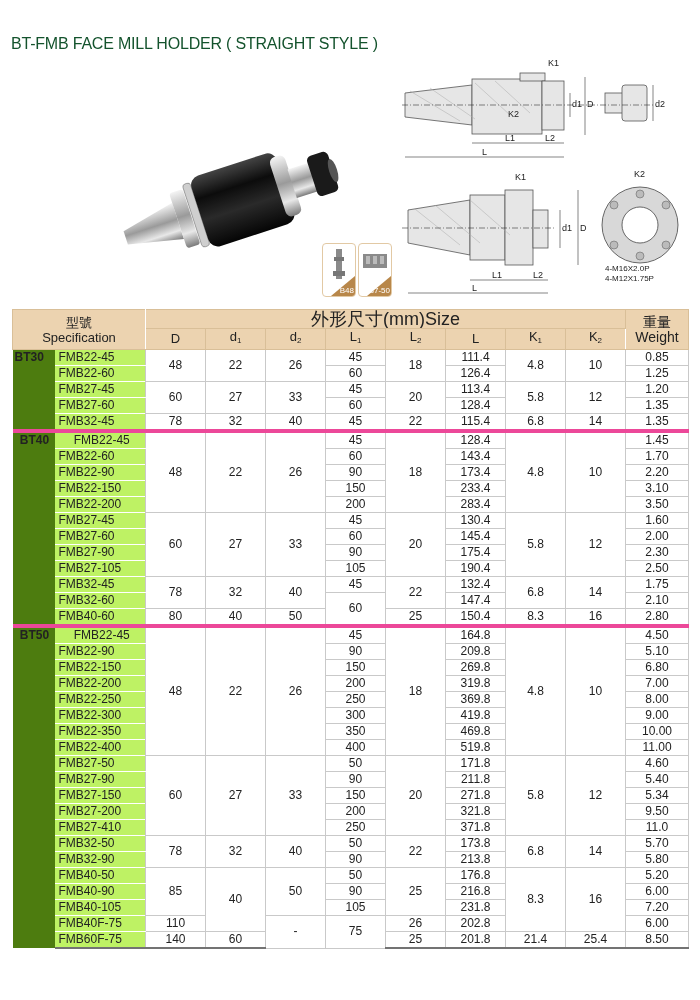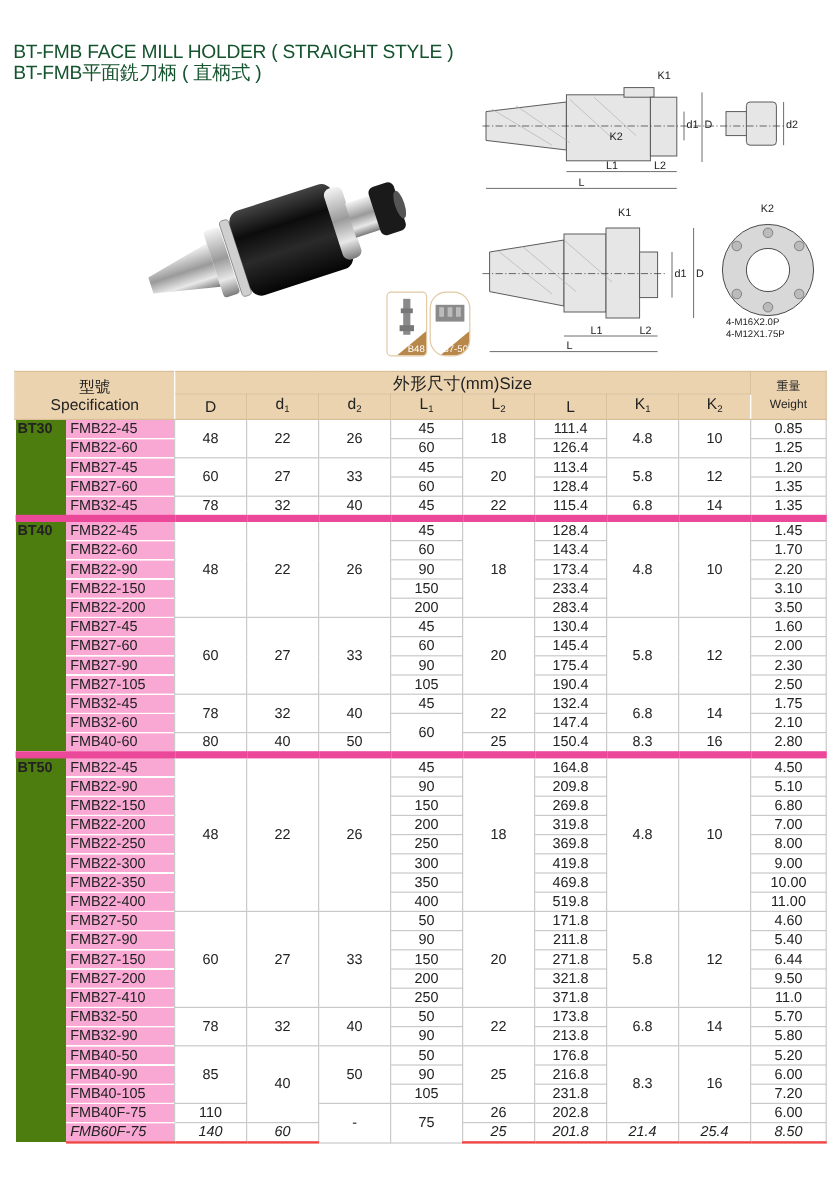--- a/index.html
+++ b/index.html
@@ -12,36 +12,35 @@
   .badge { position:absolute; top:243px; width:32px; height:52px; border:1px solid #e2c9a4; border-radius:4px; background:#fff; overflow:hidden; }
   .badge .corner { position:absolute; right:0; bottom:0; width:0; height:0; border-left:24px solid transparent; border-bottom:20px solid #b8874a; }
   .badge .lbl { position:absolute; right:1px; bottom:1px; font-size:8px; color:#fff; z-index:2; }
 
   .drawing { position:absolute; }
 
   
   .tbl { position:absolute; left:12px; top:309px; width:676px; border-collapse:collapse; table-layout:fixed; font-size:12px; }
   .tbl td, .tbl th { padding:0; text-align:center; height:15px; line-height:15px; border:1px solid #c9c9c9; white-space:nowrap; overflow:hidden; }
   .tbl th { background:#ecd3b0; font-weight:normal; color:#222; border-color:#d9bf98; }
-  .tbl th.hdr1 { height:18px; line-height:18px; font-size:14px; }
+  .tbl th.hdr1 { height:18px; line-height:18px; font-size:18px; }
   .tbl th.hdr2 { height:16px; line-height:16px; font-size:13px; }
   .tbl th.spec { line-height:15px; font-size:13px; border-right:1px solid #ffffff;margin-top:31px; }
-  .tbl th.wt { line-height:15px; font-size:10px; border-left:1px solid #ffffff; }
+  .tbl th.wt { line-height:15px; font-size:14px; border-left:1px solid #ffffff; }
   .tbl td.grp { background:#4d7c0f; font-weight:bold; text-align:left; padding-left:2px; border:none; width:40px; vertical-align:top; }
-  .tbl td.model { background:#f9a8d4; text-align:left; padding-left:4px; border-left:none; border-right:none; border-bottom:1px solid #ffffff; border-top:1px solid #ffffff; }
-  .tbl tr.sep td { border-top:6px solid #ec4899; }
-  .tbl tr.last td { border-bottom:2px solid #ef4444;font-style:italic; }
+  .tbl td.model { background:#bef264; text-align:left; padding-left:4px; border-left:none; border-right:none; border-bottom:1px solid #ffffff; border-top:1px solid #ffffff; }
+  .tbl tr.sep td { border-top:4px solid #ec4899;text-align:center; }
+  .tbl tr.last td { border-bottom:2px solid #737373; }
   sub { font-size:8px; vertical-align:-2px; }
 </style>
 </head>
 <body>
 
 <div class="title">
   <div>BT-FMB FACE MILL HOLDER ( STRAIGHT STYLE )</div>
-  <div>BT-FMB平面銑刀柄 ( 直柄式 )</div>
 </div>
 
 <svg class="photo" viewBox="0 0 250 140" width="250" height="140">
   <defs>
     <linearGradient id="steel" x1="0" y1="0" x2="0" y2="1">
       <stop offset="0" stop-color="#f4f4f4"></stop>
         <stop offset="0.45" stop-color="#9a9a9a"></stop>
         <stop offset="0.75" stop-color="#e8e8e8"></stop>
         <stop offset="1" stop-color="#7a7a7a"></stop>
     </linearGradient>
@@ -66,21 +65,21 @@
 
 <div class="badge" style="left:322px;">
   <svg width="32" height="52">
     <rect x="13" y="5" width="6" height="30" fill="#8a8a8a"></rect>
     <rect x="11" y="13" width="10" height="4" fill="#777"></rect>
     <rect x="10" y="27" width="12" height="5" fill="#777"></rect>
   </svg>
   <div class="corner"></div>
   <span class="lbl">B48</span>
 </div>
-<div class="badge" style="left:358px;border-radius:14px;">
+<div class="badge" style="left:358px;">
   <svg width="32" height="52">
     <rect x="4" y="10" width="24" height="14" fill="#8a8a8a"></rect>
     <rect x="7" y="12" width="4" height="8" fill="#bbb"></rect>
     <rect x="14" y="12" width="4" height="8" fill="#bbb"></rect>
     <rect x="21" y="12" width="4" height="8" fill="#bbb"></rect>
   </svg>
   <div class="corner"></div>
   <span class="lbl">C37-50</span>
 </div>
 
@@ -419,21 +418,21 @@
     <tr>
         <td class="model">FMB27-90</td>
         <td>90</td>
         <td>211.8</td>
         <td>5.40</td>
       </tr>
     <tr>
         <td class="model">FMB27-150</td>
         <td>150</td>
         <td>271.8</td>
-        <td>6.44</td>
+        <td>5.34</td>
       </tr>
     <tr>
         <td class="model">FMB27-200</td>
         <td>200</td>
         <td>321.8</td>
         <td>9.50</td>
       </tr>
     <tr>
         <td class="model">FMB27-410</td>
         <td>250</td>

